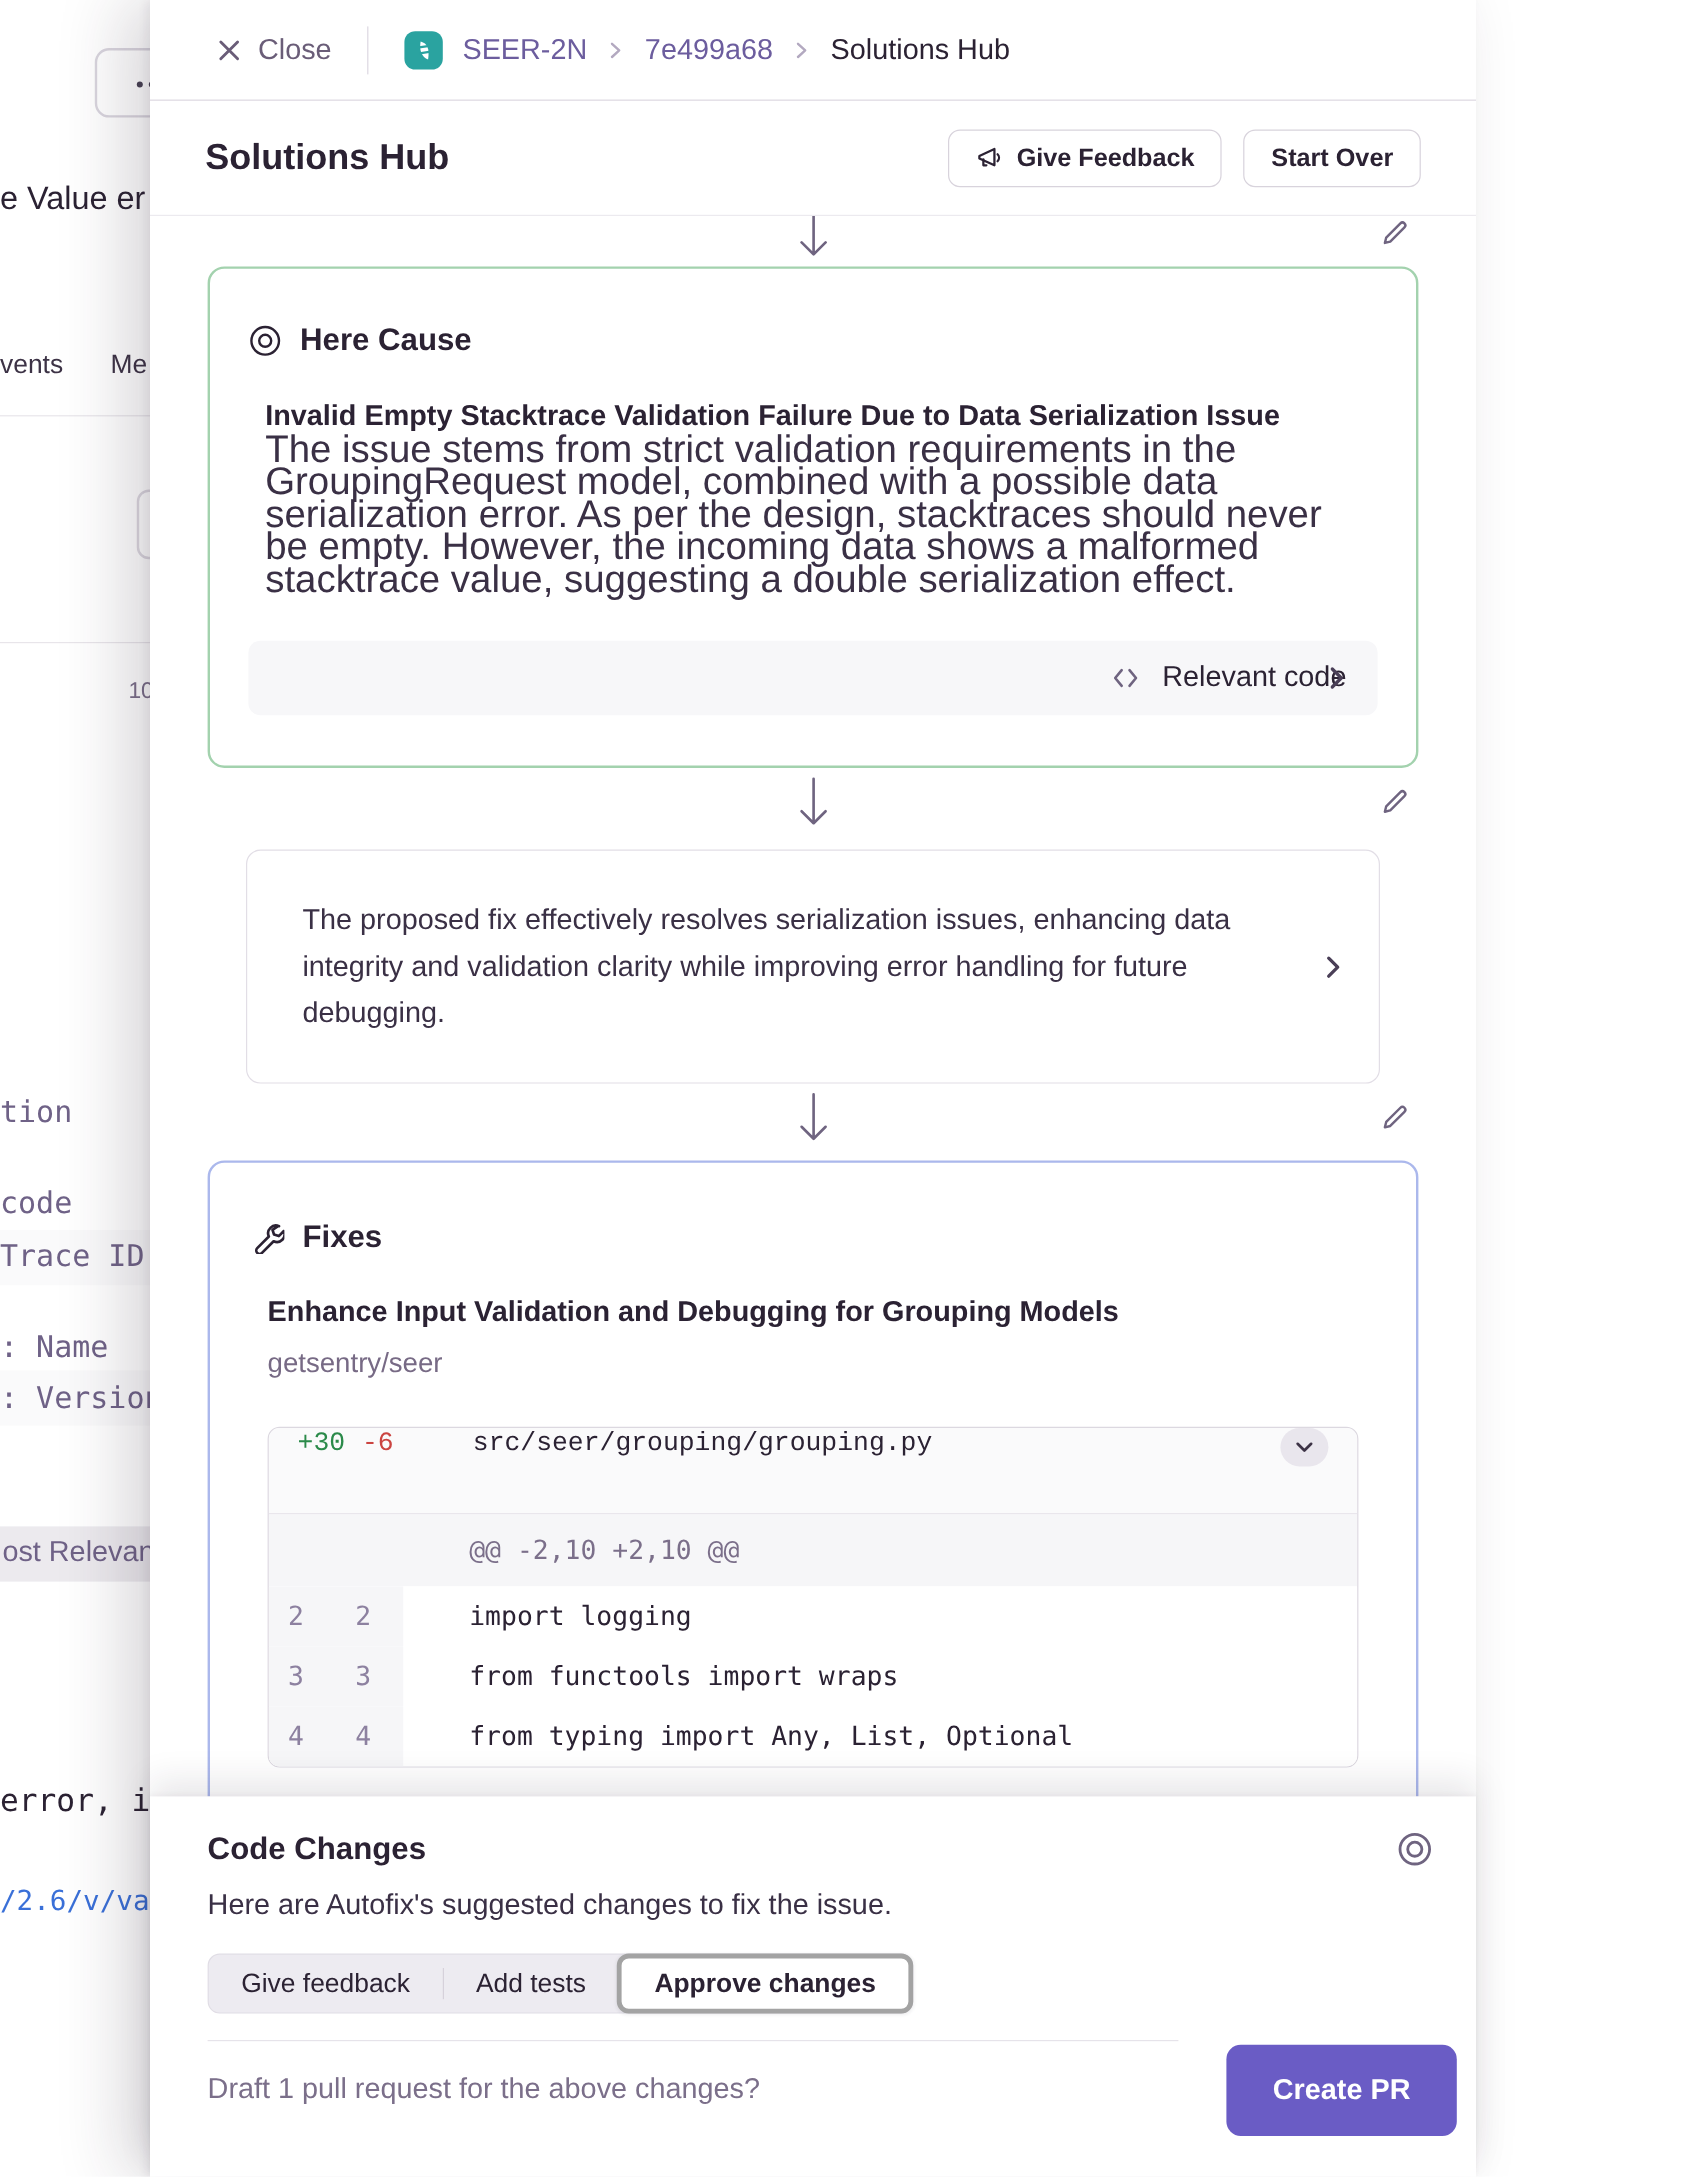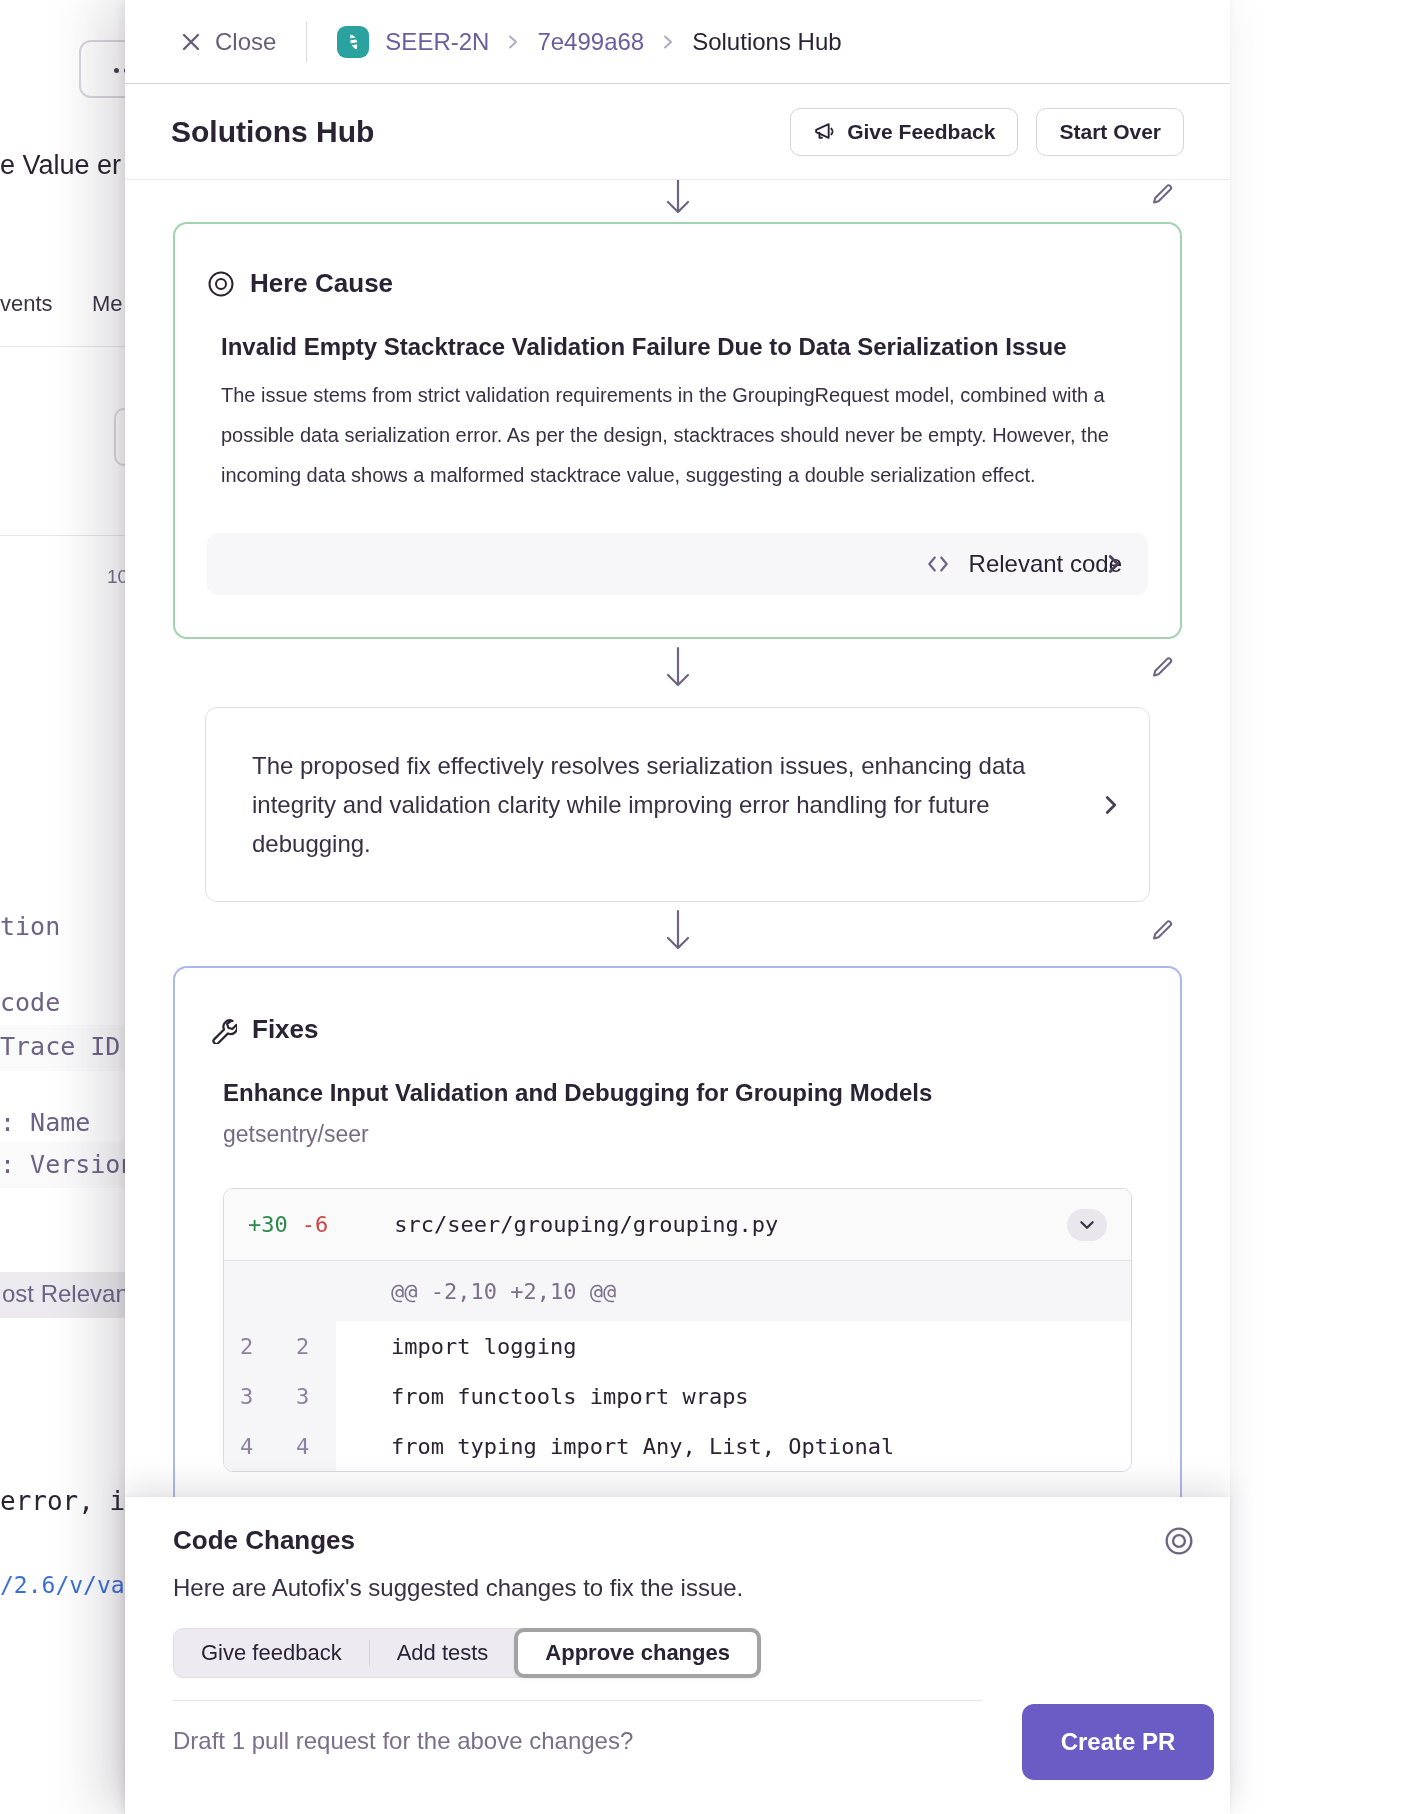--- a/index.html
+++ b/index.html
@@ -60,34 +60,34 @@
   .card { background:#fff; border-radius:14px; }
   .card-root { border:2px solid #a3d2ae; padding:44px 46px 24px; }
   .card-fixes { border:2px solid #abb8ec; padding:46px 48px 44px; margin-top:8px; }
   .card-summary { border:1px solid #e2dee6; border-radius:12px; margin:12px 32px 0;
     padding:38px 120px 38px 46px; position:relative; }
   .summary-chevron { position:absolute; right:28px; top:50%; transform:translateY(-50%); }
 
   .section-head { display:flex; align-items:center; gap:15px; margin-left:-14px; }
   .section-label { font-size:26px; font-weight:700; color:#2b2233; }
   .card-heading { font-size:24px; font-weight:700; color:#2b2233; margin-top:34px; }
-  .card-body { font-size:20px; line-height:40px; color:#3a3045; margin-top:14px; max-width:1005px; }
+  .card-body { font-size:32px; line-height:27px; color:#3a3045; max-width:1005px; }
   .summary-text { font-size:24px; line-height:39px; color:#3a3045; max-width:980px; }
 
   .relevant-row { margin:38px -14px 18px; background:#f7f7f9; border-radius:10px; height:62px;
     display:flex; align-items:center; padding:0 26px; gap:18px; position:relative; cursor:pointer;justify-content:flex-end; }
   .relevant-label { font-size:24px; color:#2b2233; }
   .row-chevron { position:absolute; right:24px; top:50%; transform:translateY(-50%); }
 
   .repo-name { font-size:23px; color:#776a85; margin-top:14px; }
 
   .diff-box { margin-top:40px; border:1px solid #dcd8e0; border-radius:10px; overflow:hidden;
     font-family:"DejaVu Sans Mono", monospace; font-size:22px; }
   .diff-head { height:72px; background:#fafafb; border-bottom:1px solid #e5e2e8;
-    display:flex; align-items:center; padding:0 24px; }
+    display:flex; padding:0 24px;font-family:Liberation Mono, monospace; }
   .diff-add { color:#2b8a4a; }
   .diff-del { color:#cb4441; margin-left:14px; }
   .diff-file { color:#2b2233; margin-left:66px; }
   .diff-collapse { margin-left:auto; width:40px; height:32px; border-radius:16px; background:#e9e6ed;
     display:flex; align-items:center; justify-content:center; cursor:pointer; border:none; }
   .hunk-row { height:60px; background:#f6f6f8; display:flex; align-items:center;
     padding-left:167px; color:#7b6f8a; }
   .code-row { height:50px; display:flex; align-items:stretch; background:#fff; }
   .gutter { flex:0 0 112px; background:#f6f6f8; display:flex; align-items:center; color:#8d81a0; }
   .gutter span { width:56px; padding-left:16px; }

